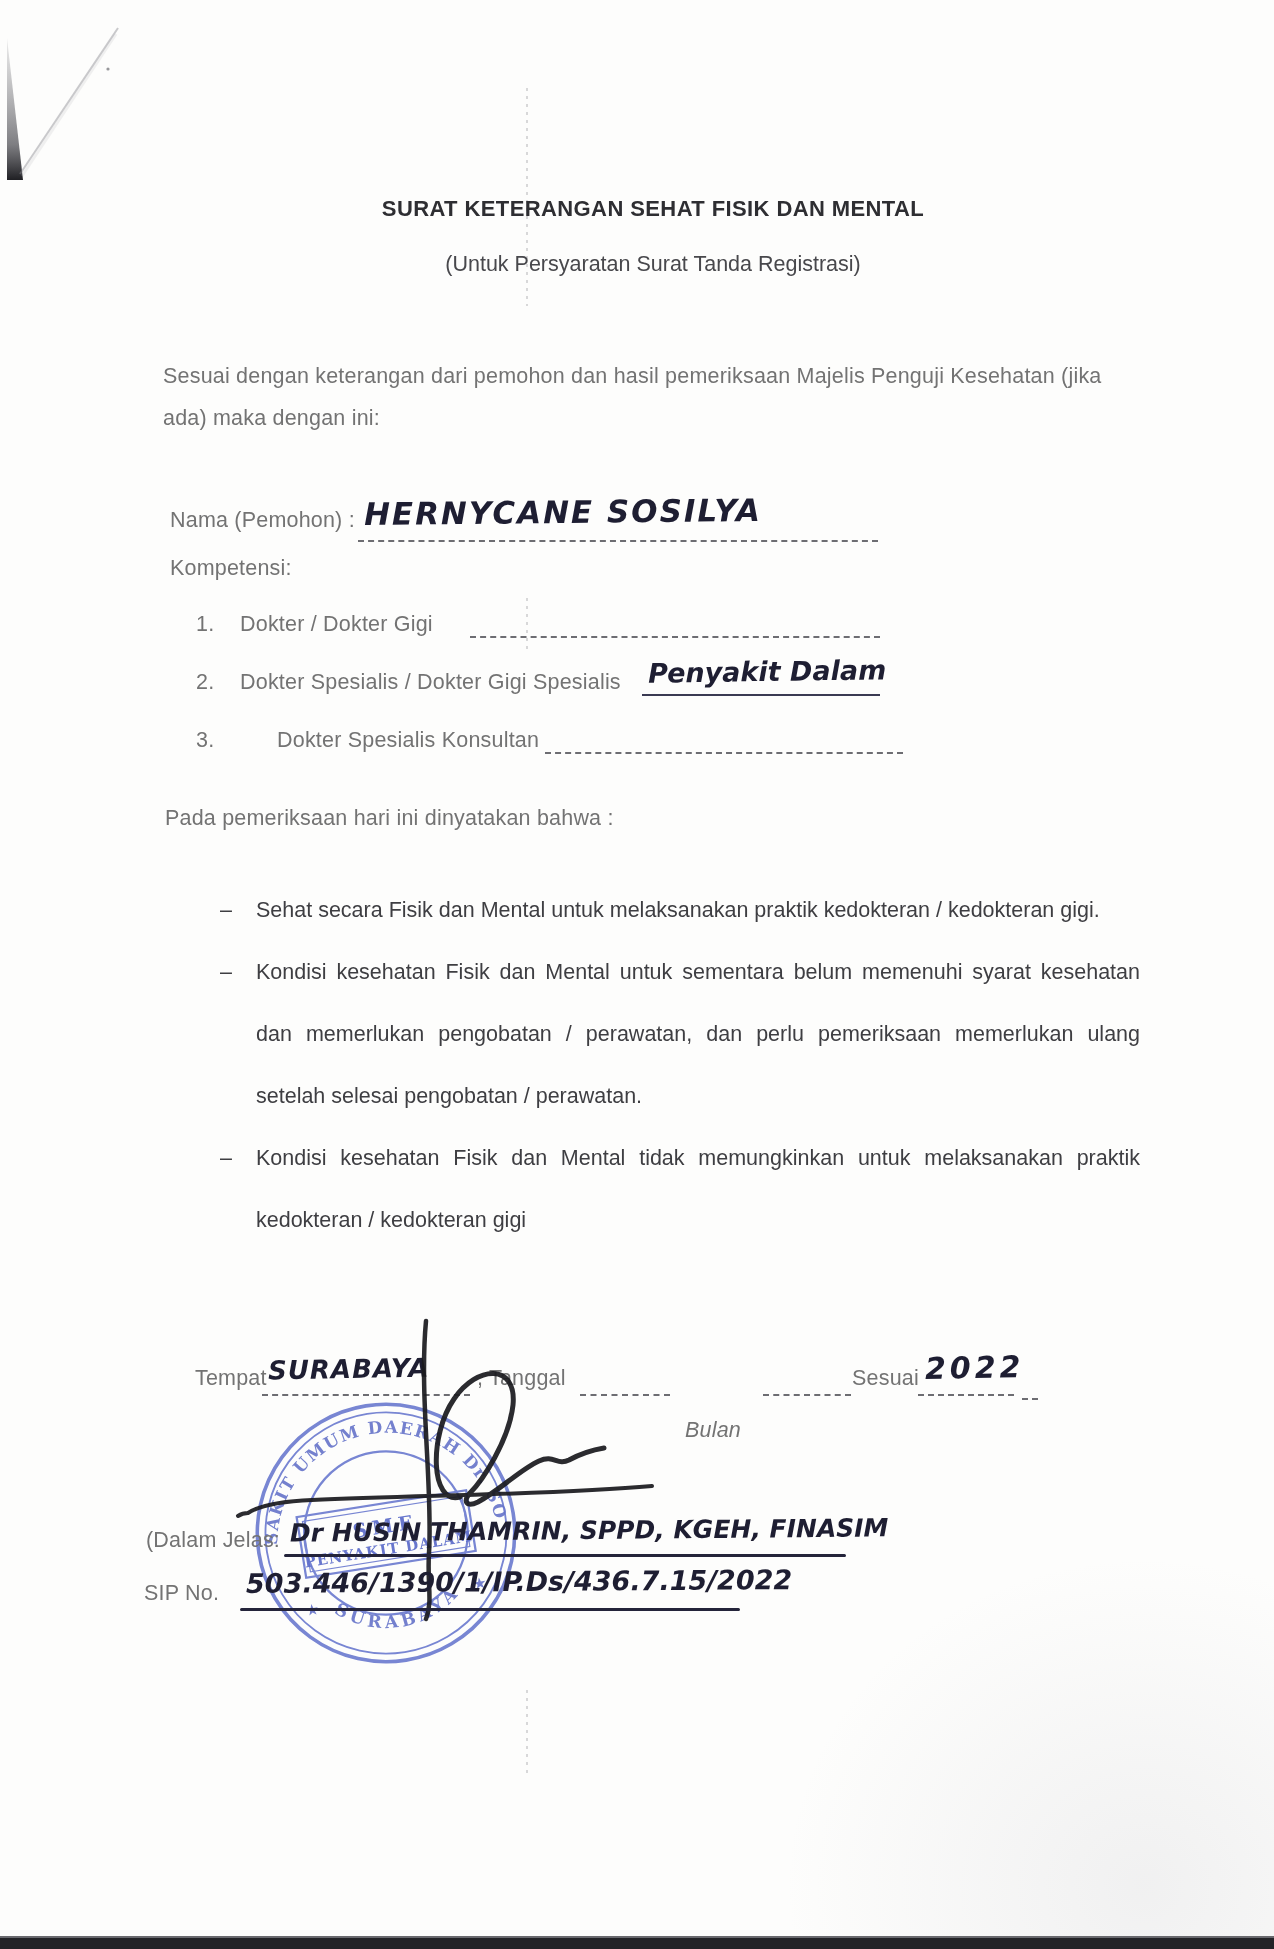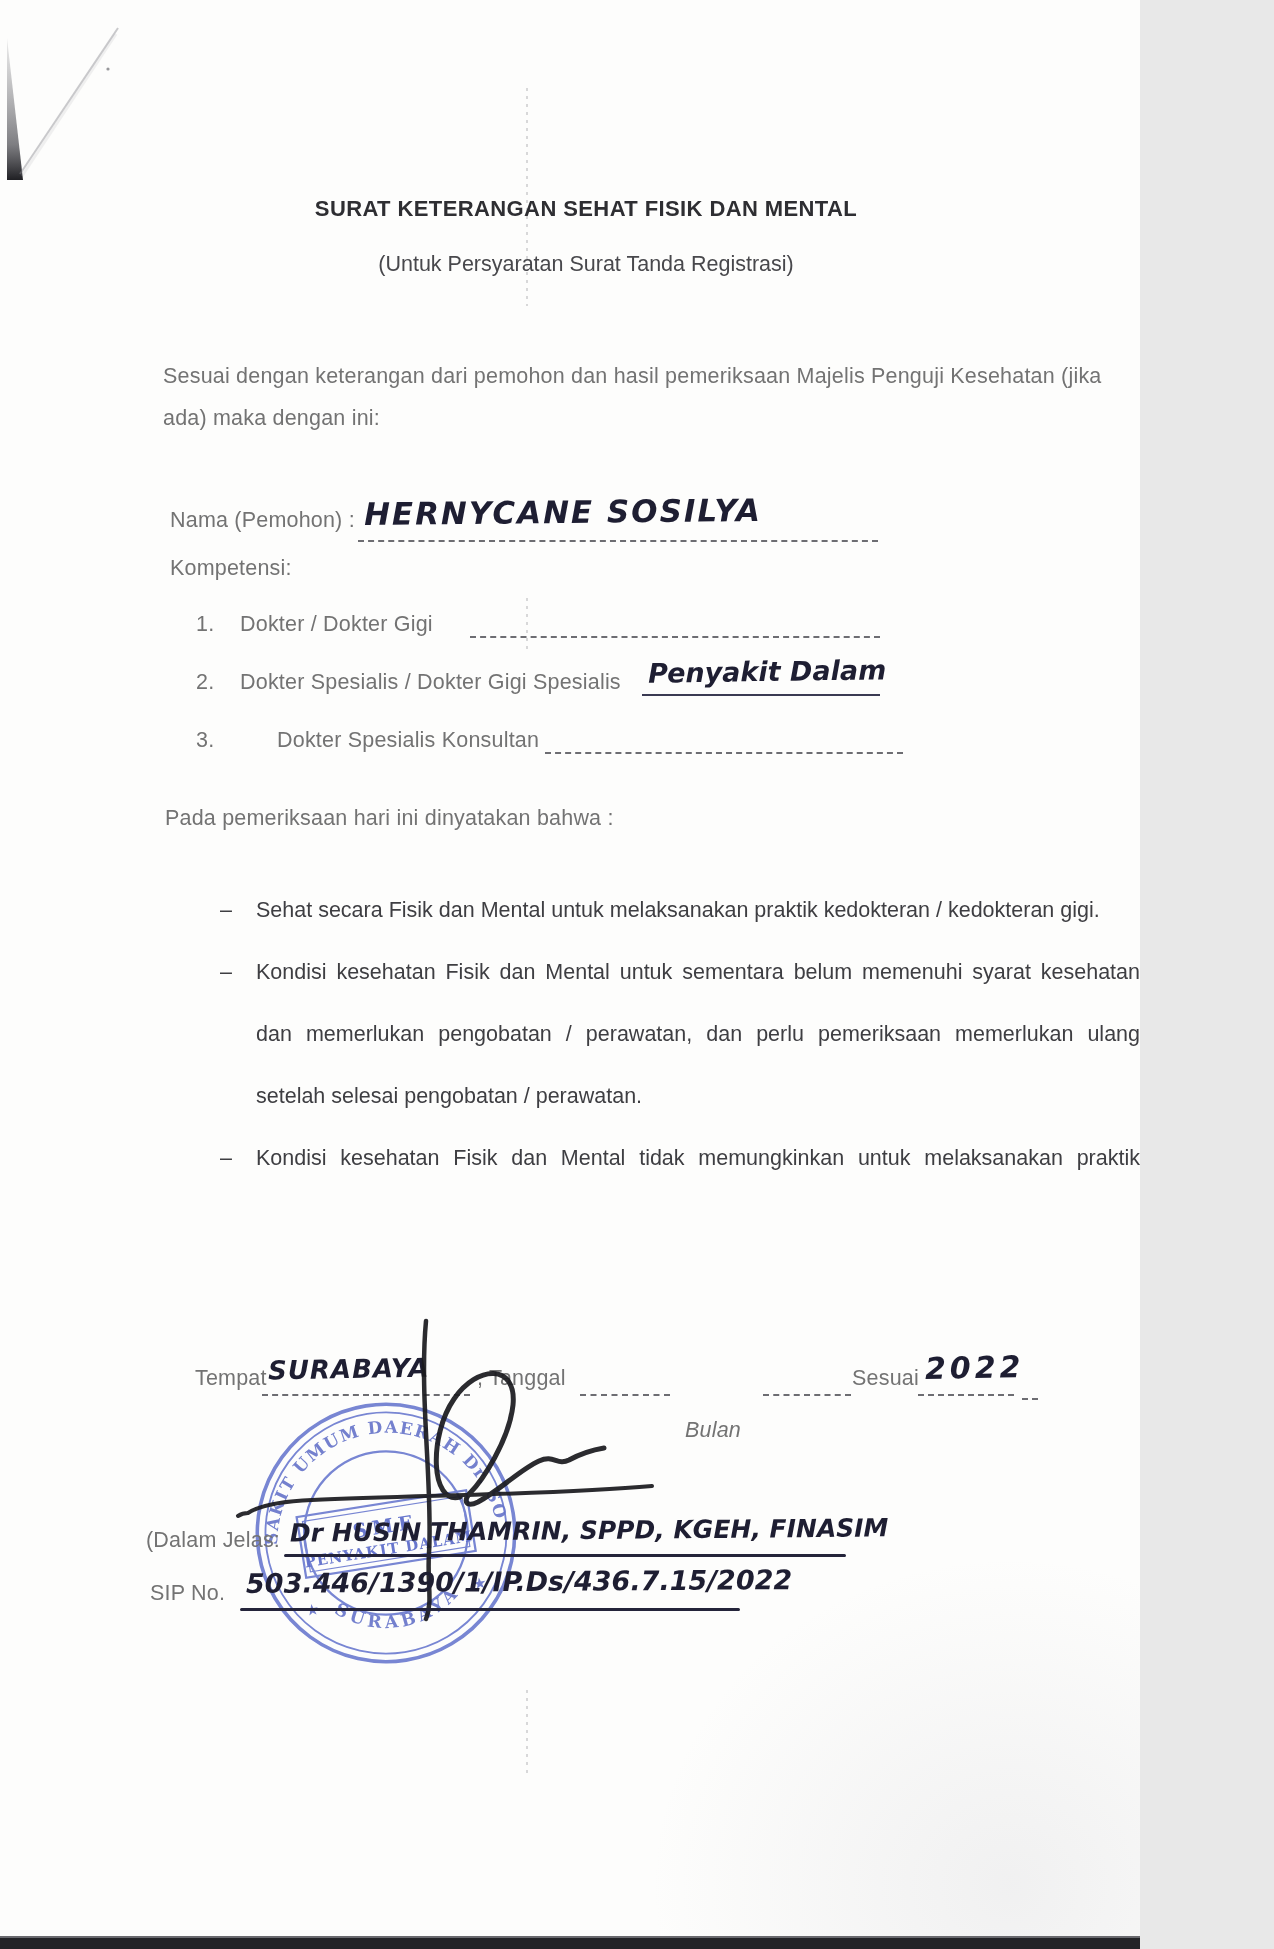--- a/index.html
+++ b/index.html
@@ -1,17 +1,17 @@
 <!DOCTYPE html>
 <html><head>
 <meta charset="utf-8">
 <style>
   html,body { margin:0; padding:0; background:#e8e8e8; }
   .page {
-    position:relative; width:1140px; height:1949px;
+    position:relative; width:1274px; height:1949px;
     background:#fefefdf5; background-color:#fdfdfc;
     overflow:hidden;
     font-family:"Liberation Sans", sans-serif;
   }
   .p {
     position:absolute; color:#737373; font-size:21.5px;
     letter-spacing:0.2px; white-space:nowrap;
   }
   .title {
     position:absolute; left:0; right:0; text-align:center;
@@ -104,20 +104,21 @@
   <div class="bullet" style="left:220px; top:898px;">–</div>
   <div class="findline" style="left:256px; top:898px;">Sehat secara Fisik dan Mental untuk melaksanakan praktik kedokteran / kedokteran gigi.</div>
 
   <div class="bullet" style="left:220px; top:960px;">–</div>
   <div class="findline just" style="left:256px; top:960px;">Kondisi kesehatan Fisik dan Mental untuk sementara belum memenuhi syarat kesehatan</div>
   <div class="findline just" style="left:256px; top:1022px;">dan memerlukan pengobatan / perawatan, dan perlu pemeriksaan memerlukan ulang</div>
   <div class="findline" style="left:256px; top:1084px;">setelah selesai pengobatan / perawatan.</div>
 
   <div class="bullet" style="left:220px; top:1146px;">–</div>
   <div class="findline just" style="left:256px; top:1146px;">Kondisi kesehatan Fisik dan Mental tidak memungkinkan untuk melaksanakan praktik</div>
+  <div class="findline" style="left:256px; top:1208px;">kedokteran / kedokteran gigi</div>
 
   <div class="p" style="left:195px; top:1366px;">Tempat</div>
   <div class="hw" style="left:268px; top:1354px; font-size:26px; letter-spacing:1px; transform:rotate(-1deg);">SURABAYA</div>
   <div class="dash" style="left:262px; top:1394px; width:208px;"></div>
   <div class="p" style="left:477px; top:1366px;">, Tanggal</div>
   <div class="dash" style="left:580px; top:1394px; width:90px;"></div>
   <div class="p" style="left:685px; top:1418px;font-style:italic;">Bulan</div>
   <div class="dash" style="left:763px; top:1394px; width:88px;"></div>
   <div class="p" style="left:852px; top:1366px;">Sesuai</div>
   <div class="hw" style="left:925px; top:1350px; font-size:30px; letter-spacing:4px; transform:rotate(-1.2deg);">2022</div>
@@ -157,19 +158,19 @@
         <path d="M 230 212 C 200 220 199 150 224 114 C 247 80 287 78 283 120 C 279 156 252 196 240 208 C 233 216 236 223 248 217 C 270 205 291 184 309 176 C 324 169 327 181 339 175 C 352 168 362 165 374 163" stroke-width="5"></path>
         <path d="M 8 231 C 11 229 14 228 18 228 C 32 219 56 216 82 215 C 190 210 322 210 422 201" stroke-width="4"></path>
       </g>
     </svg>
   </div>
 
   <div class="p" style="left:146px; top:1528px;">(Dalam Jelas:</div>
   <div class="hw" style="left:290px; top:1516px; font-size:25px; transform:rotate(-0.5deg);">Dr HUSIN THAMRIN, SPPD, KGEH, FINASIM</div>
   <div class="pen" style="left:284px; top:1554px; width:562px;"></div>
 
-  <div class="p" style="left:150px; top:1581px;">SIP No.</div>
+  <div class="p" style="left:144px; top:1581px;">SIP No.</div>
   <div class="hw" style="left:246px; top:1566px; font-size:27px; transform:rotate(-0.4deg);">503.446/1390/1/IP.Ds/436.7.15/2022</div>
   <div class="pen" style="left:240px; top:1608px; width:500px;"></div>
 
   <div class="scan-strip"></div>
 
 </div>
 
 </body></html>

